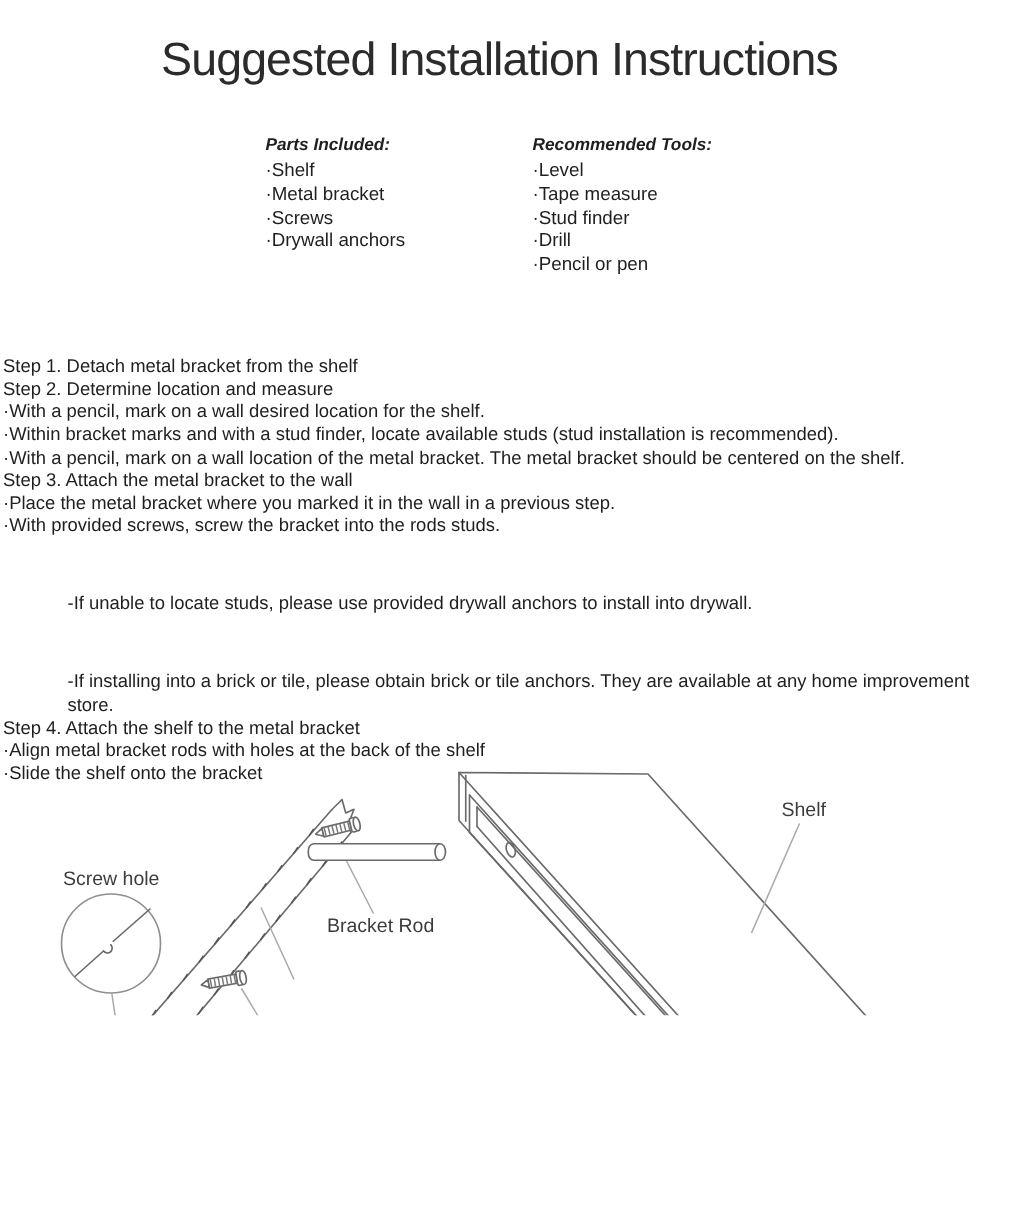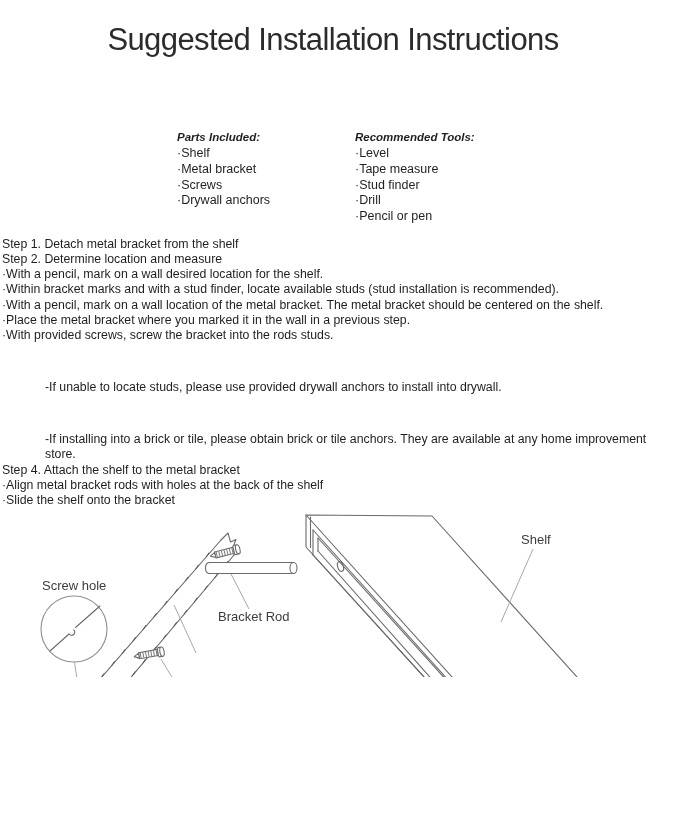--- a/index.html
+++ b/index.html
@@ -1,20 +1,20 @@
 <!DOCTYPE html>
 <html><head>
 <meta charset="utf-8">
 <style>
   html,body{margin:0;padding:0;background:#fff;}
   .page{position:relative;width:679px;height:677px;background:#fff;overflow:hidden;
         font-family:"Liberation Sans",sans-serif;color:#1f1f1f;}
   .title{position:absolute;top:1px;left:0;width:666px;text-align:center;
          font-size:31px;letter-spacing:-0.6px;color:#2b2b2b;font-weight:400;white-space:nowrap;}
-  .col{position:absolute;top:90px;font-size:12.5px;line-height:15.8px;margin-top:40px;}
+  .col{position:absolute;top:90px;font-size:12.5px;line-height:15.8px;}
   .col-parts{left:177px;}
   .col-tools{left:355px;}
   .col-heading{font-weight:bold;font-style:italic;font-size:11.5px;line-height:15px;margin-bottom:1px;}
   .steps{position:absolute;left:2px;top:237px;width:677px;font-size:12.3px;line-height:15.15px;}
   .step-bold{font-weight:normal;}
   .step-sub{padding-left:43px;margin-top:37px;}
   .diagram{position:absolute;left:0;top:480px;}
   .draw{fill:none;stroke:#6a6a6a;stroke-width:1.1;stroke-linejoin:round;stroke-linecap:round;}
   .fillw{fill:#ffffff;stroke:#6a6a6a;stroke-width:1.1;stroke-linejoin:round;}
   .threads{fill:none;stroke:#7a7a7a;stroke-width:5.4;stroke-dasharray:1 1.7;}
@@ -46,20 +46,21 @@
     <div class="col-item">·Drill</div>
     <div class="col-item">·Pencil or pen</div>
   </div>
 
   <div class="steps">
     <div class="step-bold">Step 1. Detach metal bracket from the shelf</div>
     <div class="step-bold">Step 2. Determine location and measure</div>
     <div class="step-line">·With a pencil, mark on a wall desired location for the shelf.</div>
     <div class="step-line">·Within bracket marks and with a stud finder, locate available studs (stud installation is recommended).</div>
     <div class="step-line">·With a pencil, mark on a wall location of the metal bracket. The metal bracket should be centered on the shelf.</div>
+    <div class="step-bold">Step 3. Attach the metal bracket to the wall</div>
     <div class="step-line">·Place the metal bracket where you marked it in the wall in a previous step.</div>
     <div class="step-line">·With provided screws, screw the bracket into the rods studs.</div>
     <div class="step-sub">-If unable to locate studs, please use provided drywall anchors to install into drywall.</div>
     <div class="step-sub">-If installing into a brick or tile, please obtain brick or tile anchors. They are available at any home improvement store.</div>
     <div class="step-bold">Step 4. Attach the shelf to the metal bracket</div>
     <div class="step-line">·Align metal bracket rods with holes at the back of the shelf</div>
     <div class="step-line">·Slide the shelf onto the bracket</div>
   </div>
 
   <svg id="diagram-svg" class="diagram" width="679" height="341" viewBox="0 480 679 341" xmlns="http://www.w3.org/2000/svg">

